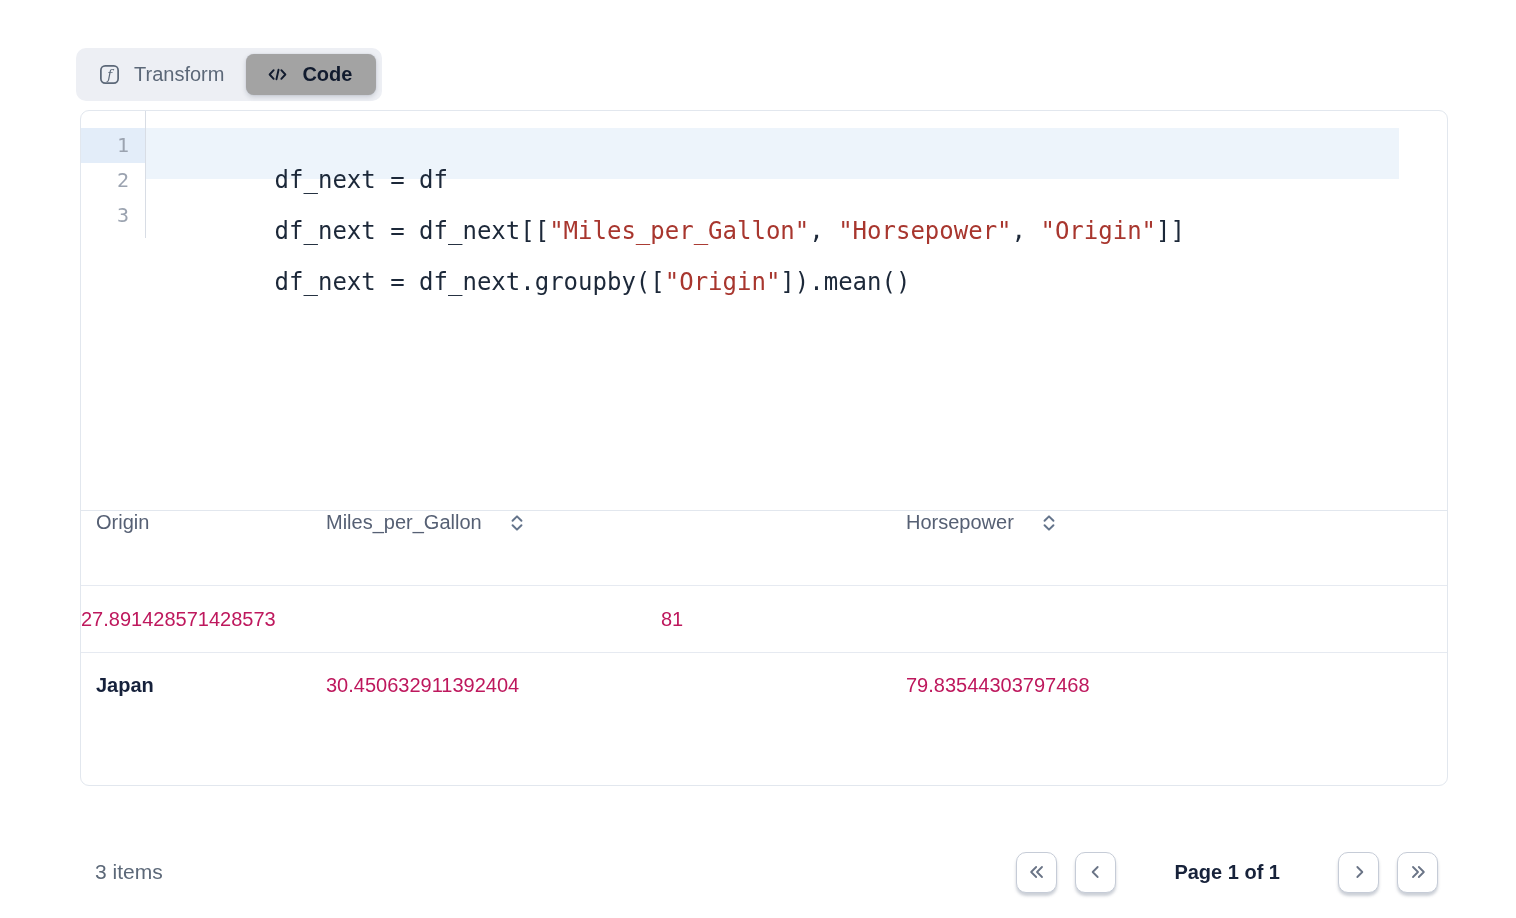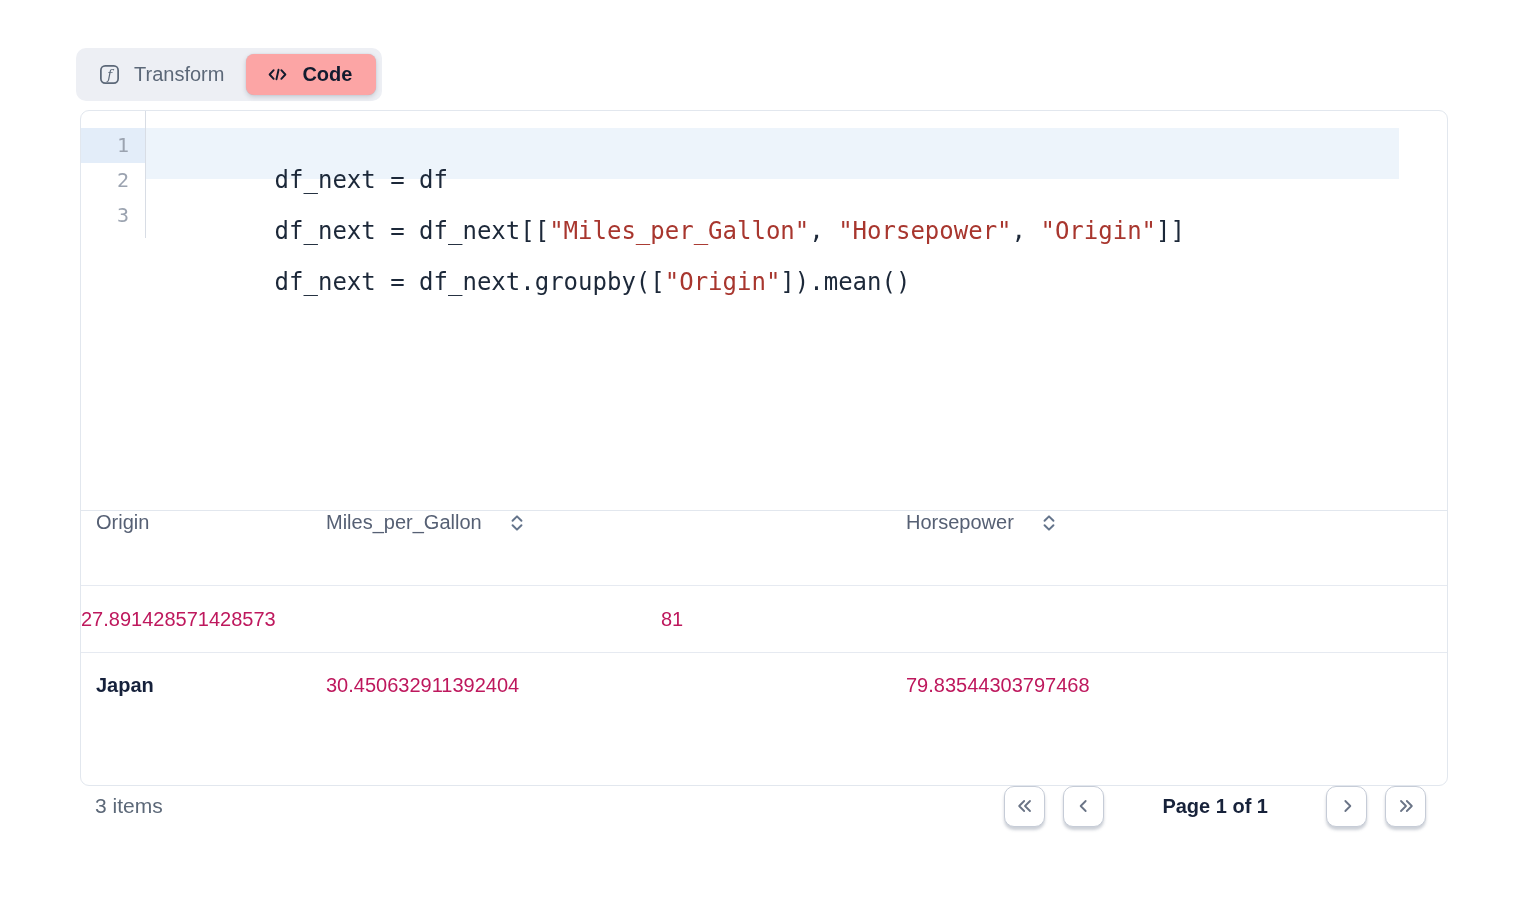--- a/index.html
+++ b/index.html
@@ -11,21 +11,21 @@
     position: absolute; left: 76px; top: 48px; height: 53px;
     display: inline-flex; align-items: center; padding: 6px;
     background: var(--tabbar-bg, #edeff4); border-radius: 10px;
   }
   .tab {
     height: 41px; display: flex; align-items: center; gap: 13px;
     border-radius: 8px; font-size: 20px; cursor: pointer; border: none; background: transparent;
   }
   .tab.inactive { color: #5c6878; font-weight: 500; padding: 0 22px 0 16px; }
   .tab.active {
-    background: #fca5a5; color: #111b2e; font-weight: 700; padding: 0 24px 0 20px;
+    background: #a3a3a3; color: #111b2e; font-weight: 700; padding: 0 24px 0 20px;
     box-shadow: 0 2px 5px rgba(30, 40, 60, 0.18), 0 0 1px rgba(30,40,60,0.2);
   }
   .tab .ticon { display: flex; align-items: center; }
 
   
   .panel {
     position: absolute; left: 80px; top: 110px; width: 1368px; height: 676px;
     border: 1px solid var(--border, #e2e7ee); border-radius: 9px; background: #fff;
   }
 
@@ -51,24 +51,24 @@
   .col2 { width: 580px; flex: 0 0 580px; }
   .col3 { flex: 1; }
   .th { display: flex; align-items: center; font-size: 20px; color: #566074; }
   .sort-icon { margin-left: 26px; display: inline-flex; color: #64748b; }
   .trow { display: flex; align-items: center; height: 66px; }
   .trow + .trow { border-top: 1px solid #e6eaf1; }
   .td { font-size: 20px; color: #be185d; }
   .td.origin { font-weight: 700; color: #16213b; }
 
   
-  .footer { position: absolute; left: 80px; top: 782px; width: 1368px; height: 48px;
+  .footer { position: absolute; left: 80px; top: 848px; width: 1368px; height: 48px;
     display: flex; align-items: center; justify-content: space-between; }
   .items-count { margin-left: 15px; font-size: 21px; color: #5c6878; }
-  .pager { display: flex; align-items: center; gap: 18px; margin-right: 22px; }
+  .pager { display: flex; align-items: center; gap: 18px; margin-right: 10px; }
   .pbtn { width: 41px; height: 41px; border-radius: 10px; background: #fff;
     border: 1.5px solid #c6ccd7; color: #6a7486; cursor: pointer;
     display: flex; align-items: center; justify-content: center;
     box-shadow: 0 3px 3px rgba(110,120,140,0.35); }
   .page-label { font-size: 20px; font-weight: 600; color: #17223a; margin: 0 40px; }
 
   svg { display: block; }
 </style>
 </head>
 <body>

